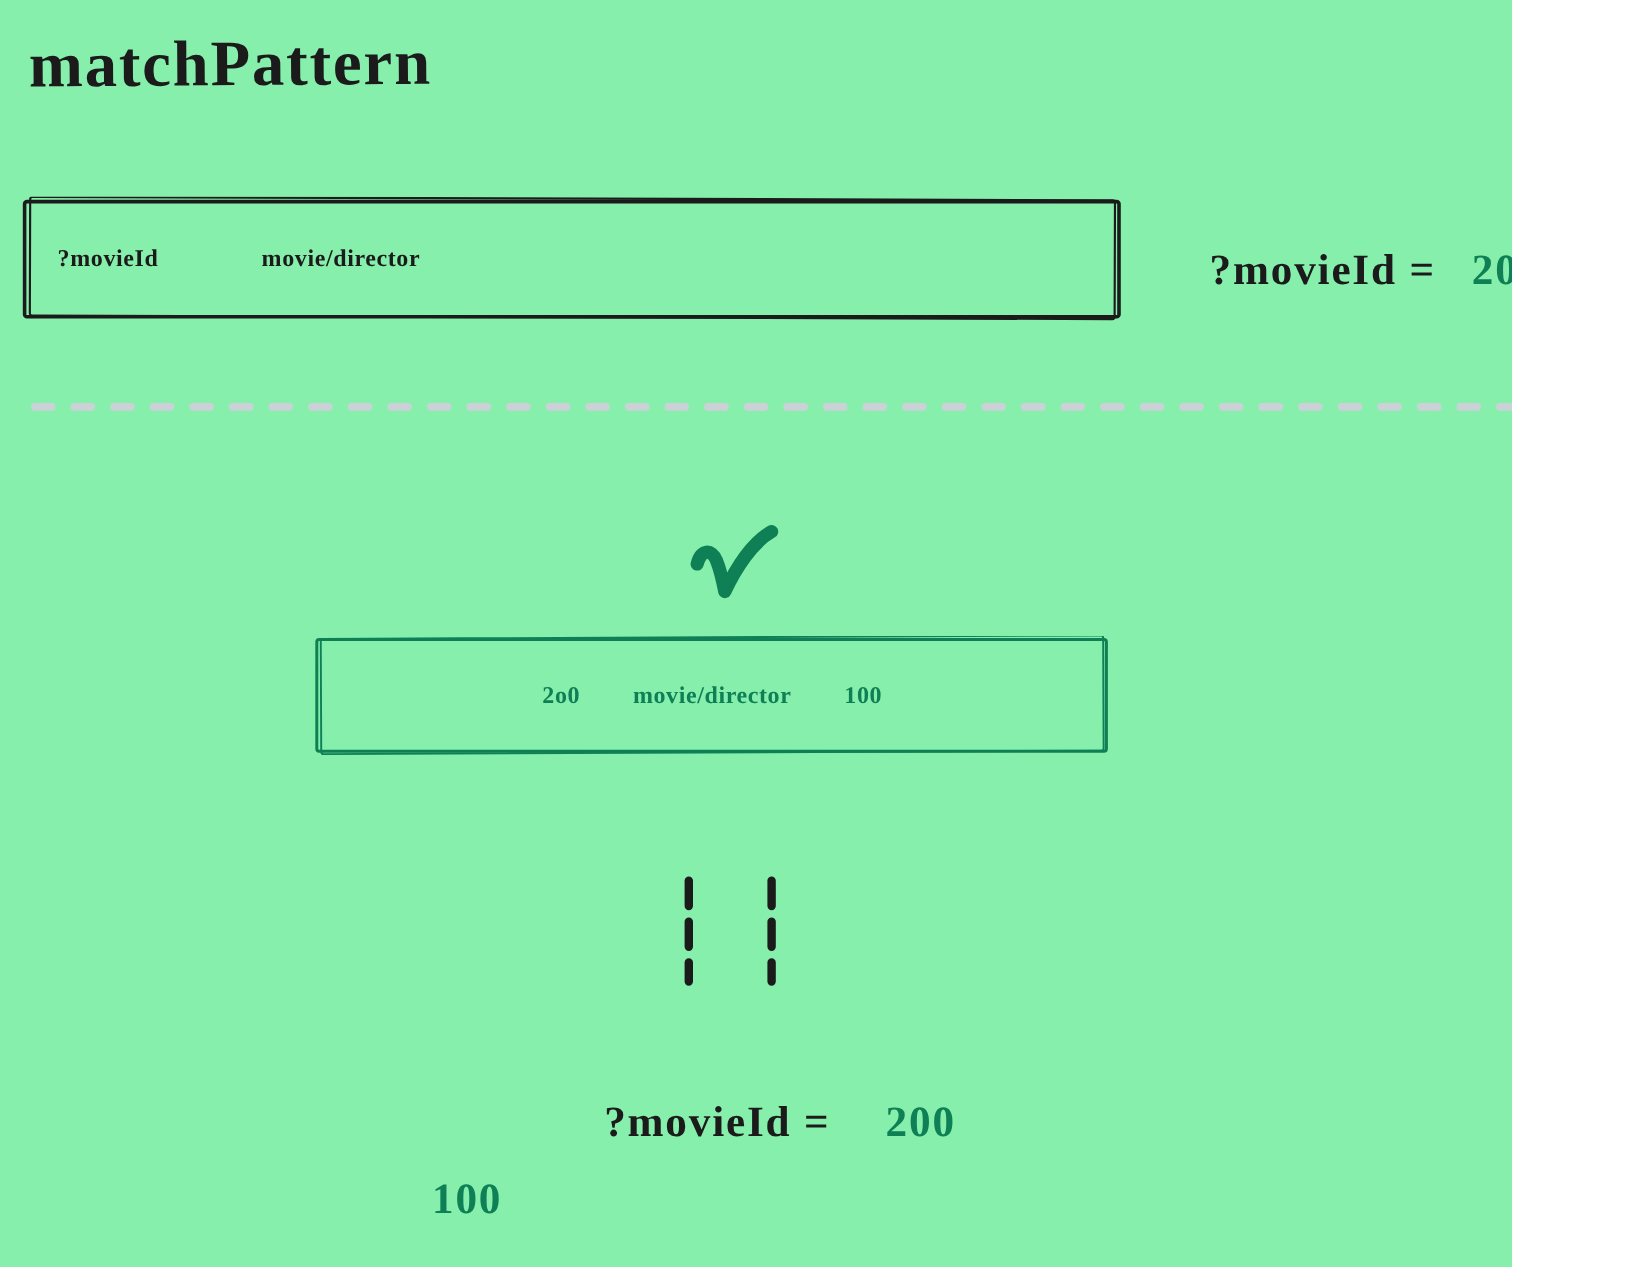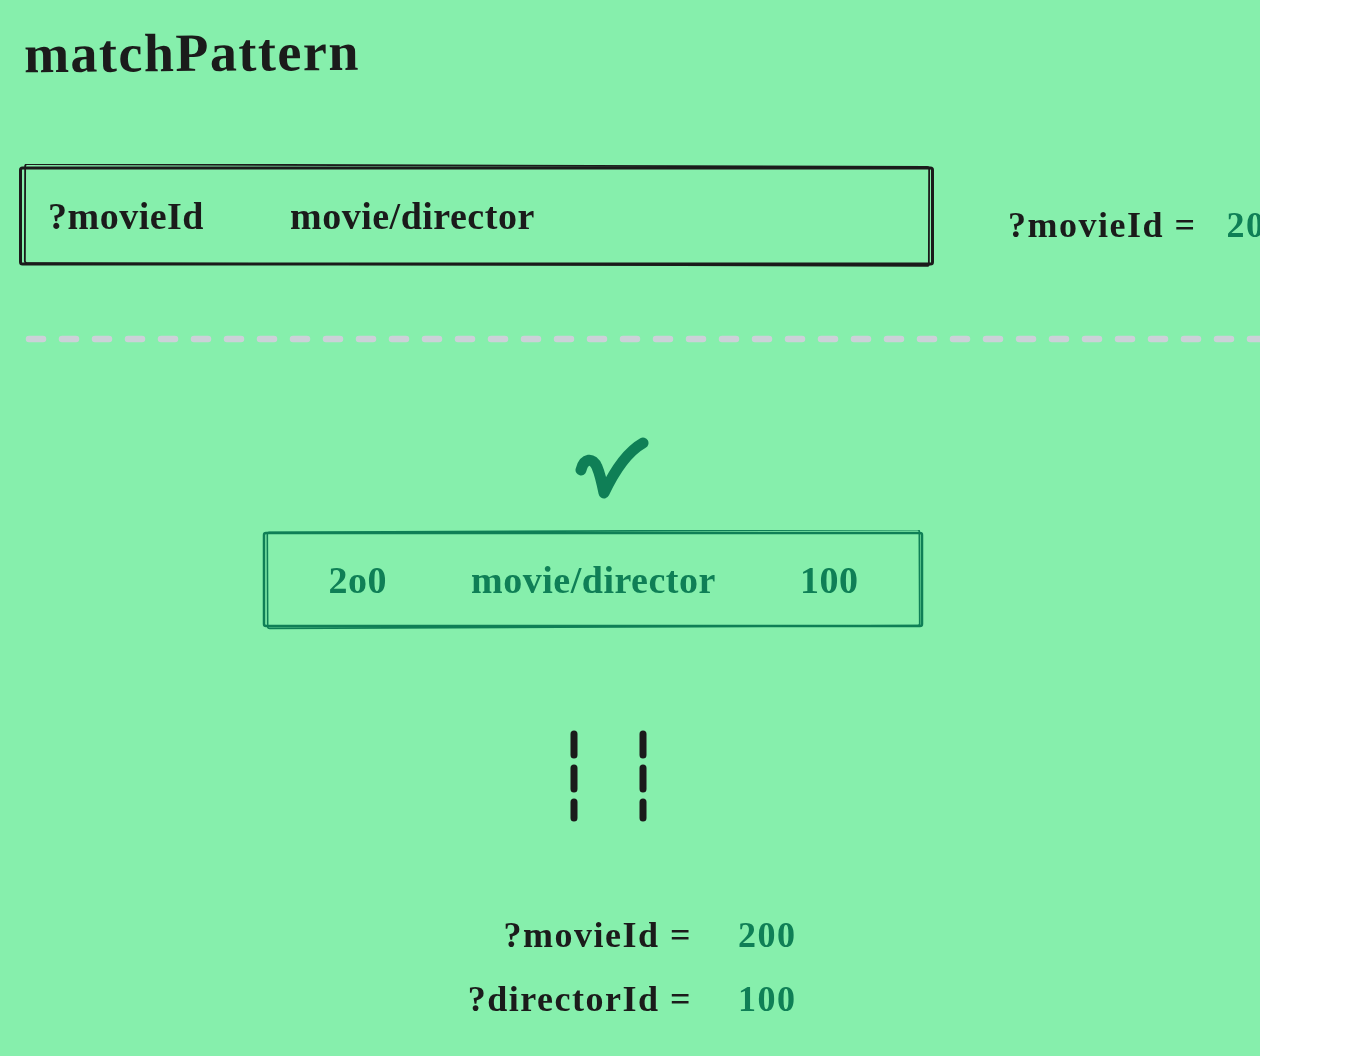--- a/index.html
+++ b/index.html
@@ -26,21 +26,21 @@
     font-weight: 700;
     letter-spacing: 1.5px;
     transform: rotate(-0.4deg);
   }
   .sketch-box {
     position: absolute;
     display: flex;
     align-items: center;
     box-sizing: border-box;
     font-weight: 600;
-    font-size: 38px;
+    font-size: 20px;
     letter-spacing: 0.5px;
   }
   .sketch-box .stroke {
     position: absolute;
     inset: 0;
     width: 100%;
     height: 100%;
     pointer-events: none;
   }
   .cell { position: relative; white-space: nowrap; }
@@ -52,21 +52,21 @@
     padding-left: 30px;
     gap: 86px;
     color: var(--ink);
   }
   .matched-box {
     left: 262px;
     top: 530px;
     width: 663px;
     height: 100px;
     justify-content: center;
-    gap: 84px;
+    gap: 44px;
     color: var(--green);
   }
   .binding {
     position: absolute;
     display: flex;
     align-items: baseline;
     font-size: 36px;
     font-weight: 600;
     letter-spacing: 1.5px;
     white-space: nowrap;
@@ -133,17 +133,16 @@
   </div>
 
   <svg class="vdots-svg" width="86" height="98" viewBox="0 0 86 98">
     <line x1="8" y1="7" x2="8" y2="91" stroke="currentColor" stroke-width="7" stroke-linecap="round" stroke-dasharray="21 13"></line>
     <line x1="77" y1="7" x2="77" y2="91" stroke="currentColor" stroke-width="7" stroke-linecap="round" stroke-dasharray="21 13"></line>
   </svg>
 
   <div class="results">
     <span class="b-label">?movieId =</span>
     <span class="b-value">200</span>
-    <span class="b-label">?directorId =</span>
     <span class="b-value">100</span>
   </div>
 
 </div>
 
 </body></html>

